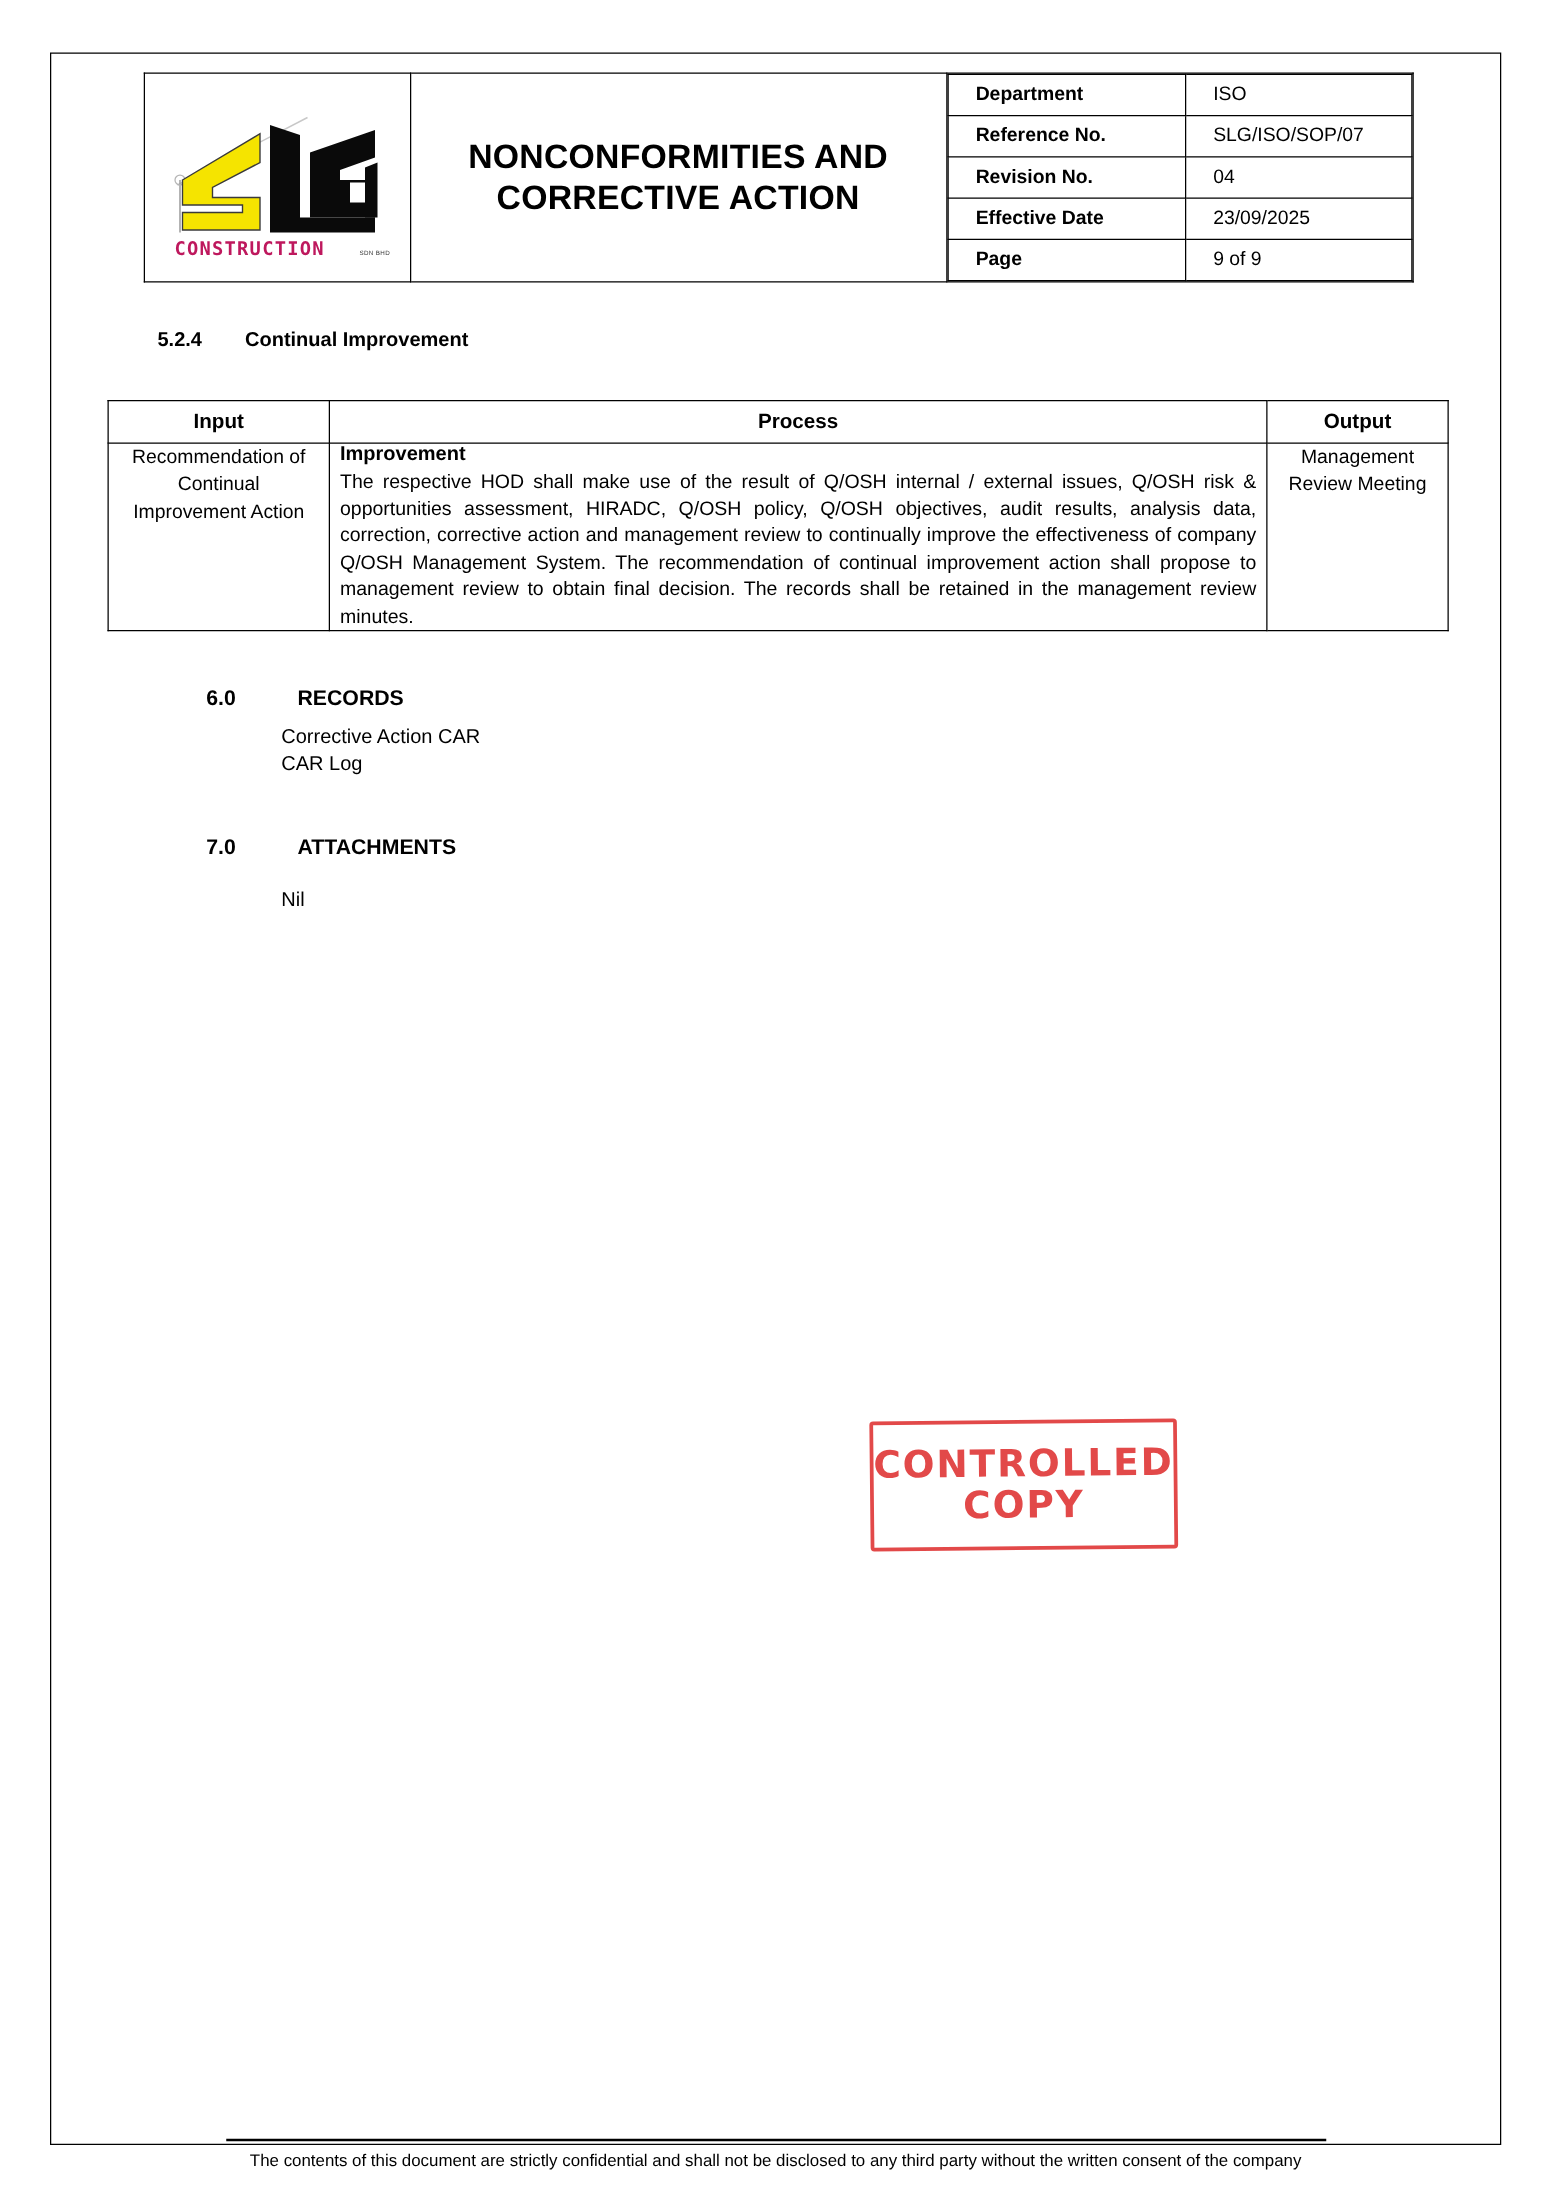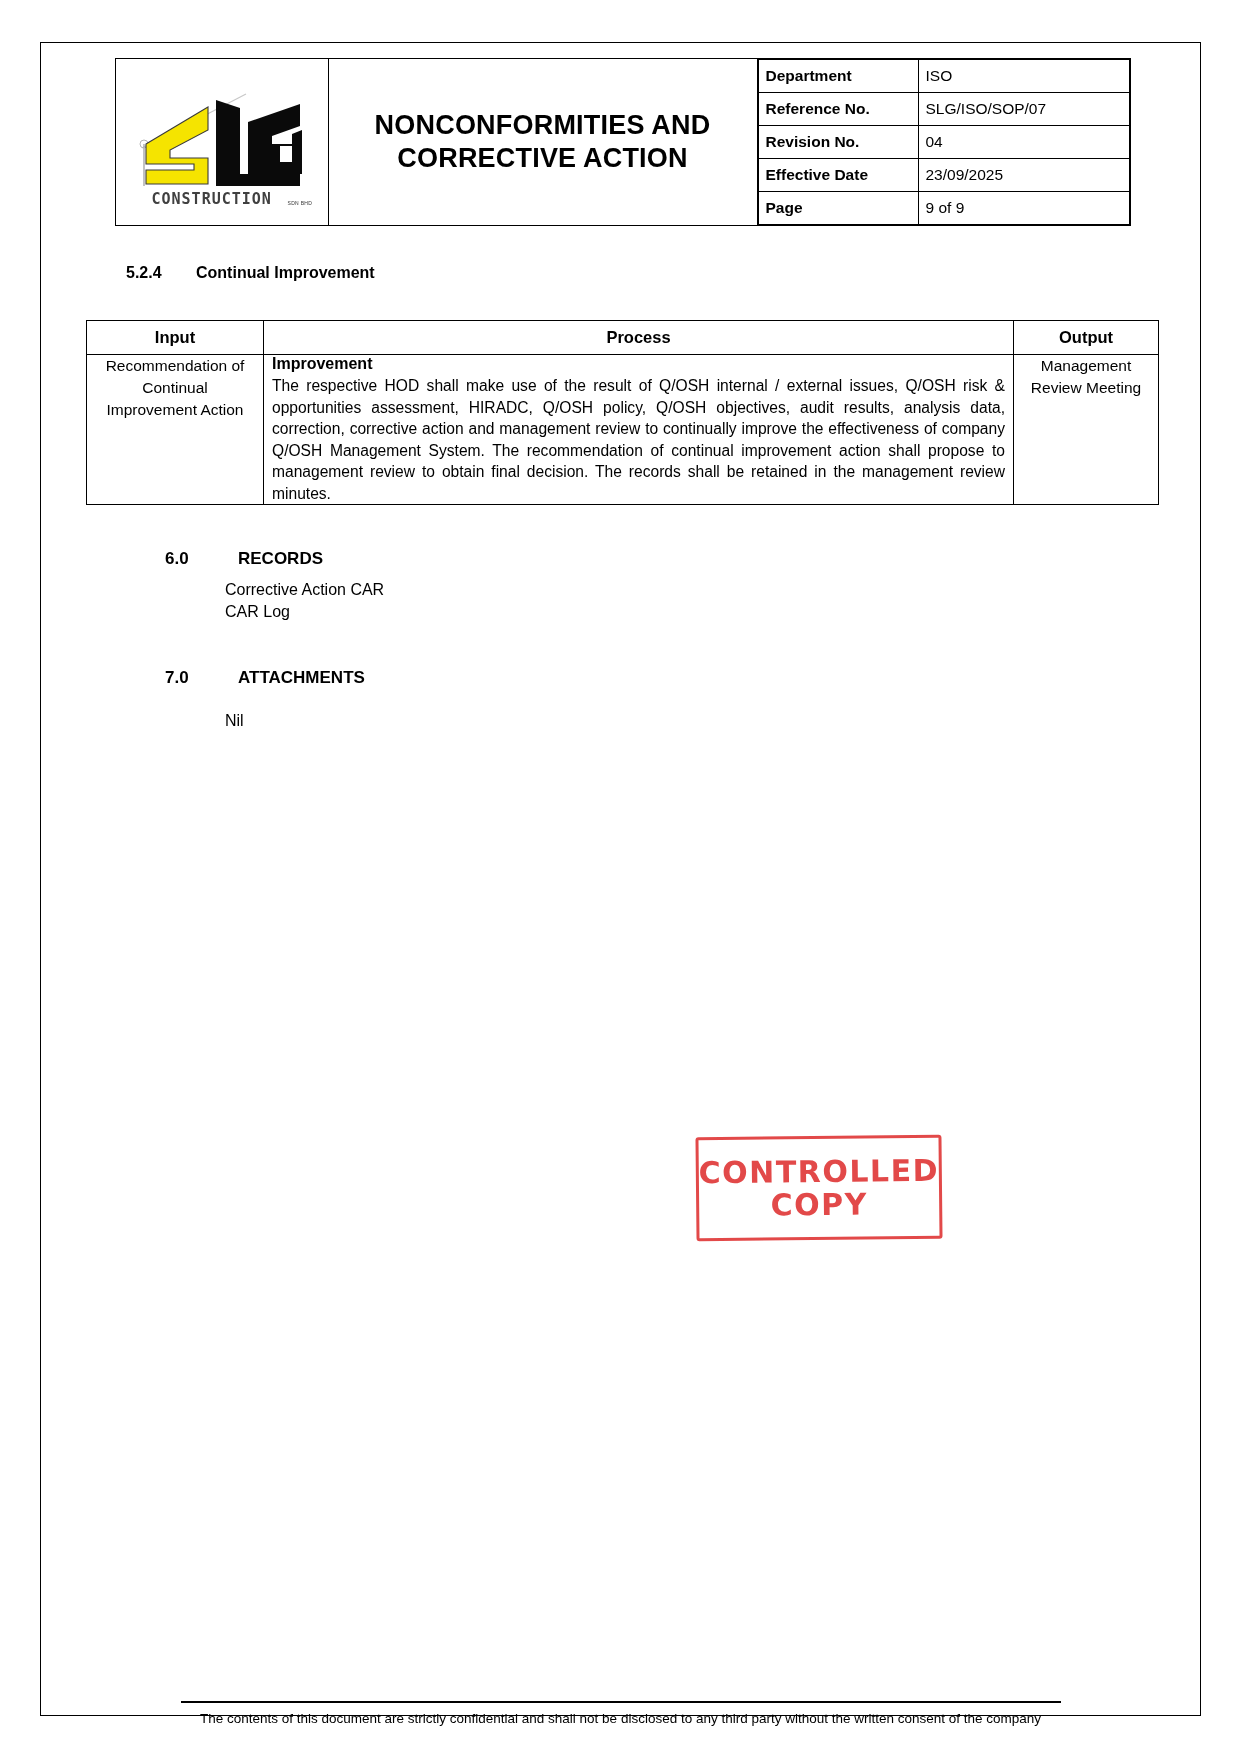--- a/index.html
+++ b/index.html
@@ -67,21 +67,21 @@
   }
   .meta-table {
     width: 100%;
     border-collapse: collapse;
     table-layout: fixed;
   }
   .meta-table td {
     border: 1.1px solid #000;
     height: 28px;
     font-size: 15.5px;
-    padding: 2px 7px;
+    padding: 2px 22px;
     line-height: 1.1;
   }
   .meta-label {
     width: 145px;
     font-weight: bold;
   }
   .meta-value {
     font-weight: normal;
   }
 
@@ -189,21 +189,21 @@
     opacity: 0.92;
     font-family: "DejaVu Sans", sans-serif;
   }
   .stamp span { display: block; }
 
   
   .footer {
     position: absolute;
     left: 0;
     right: 0;
-    bottom: 28px;
+    bottom: 18px;
     text-align: center;
   }
   .footer-rule {
     width: 880px;
     height: 2px;
     background: #000;
     margin: 0 auto 8px auto;
   }
   .footer-text {
     font-size: 13.5px;
@@ -230,21 +230,21 @@
 
               <polygon points="22,66 84,29 84,52 46,72 46,80 84,80 84,106 22,106 22,92 70,92 70,86 22,86" fill="#f5e400" stroke="#3a3a3a" stroke-width="1.1"></polygon>
 
               <polygon points="92,22 116,30 116,104 92,104" fill="#0a0a0a"></polygon>
               <polygon points="92,96 176,96 176,108 92,108" fill="#0a0a0a"></polygon>
 
               <polygon points="124,44 176,26 176,48 148,58 148,66 176,66 176,96 124,96" fill="#0a0a0a"></polygon>
               <rect x="156" y="68" width="20" height="16" fill="#ffffff"></rect>
               <polygon points="168,56 178,52 178,96 168,96" fill="#0a0a0a"></polygon>
             </svg>
-            <div style="position:absolute;left:28px;bottom:-2px;font-family:'DejaVu Sans Mono',monospace;font-weight:bold;font-size:15px;letter-spacing:1px;color:#404040;">CONSTRUCTION</div>
+            <div style="position:absolute;left:16px;bottom:-2px;font-family:'DejaVu Sans Mono',monospace;font-weight:bold;font-size:15px;letter-spacing:1px;color:#be185d;">CONSTRUCTION</div>
             <div style="position:absolute;left:164px;bottom:0px;font-size:5px;color:#333;letter-spacing:0.3px;">SDN BHD</div>
           </div>
         </td>
         <td class="title-cell">
           <div>NONCONFORMITIES AND</div>
           <div>CORRECTIVE ACTION</div>
         </td>
         <td class="meta-cell-wrap">
           <table class="meta-table">
             <tbody>

